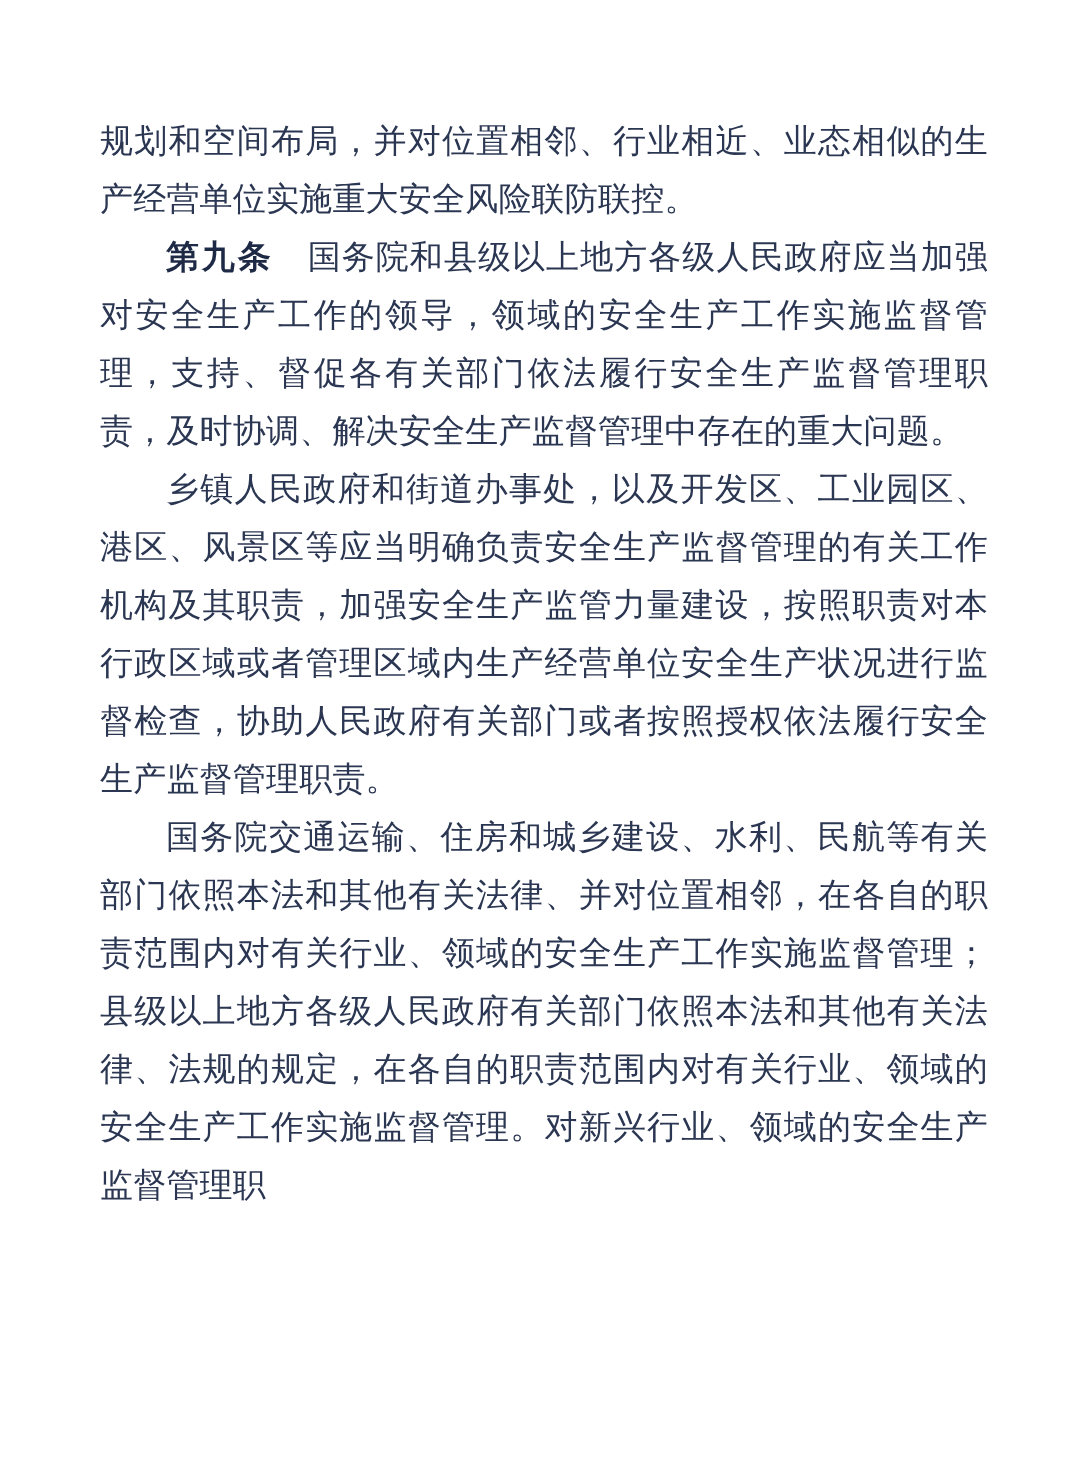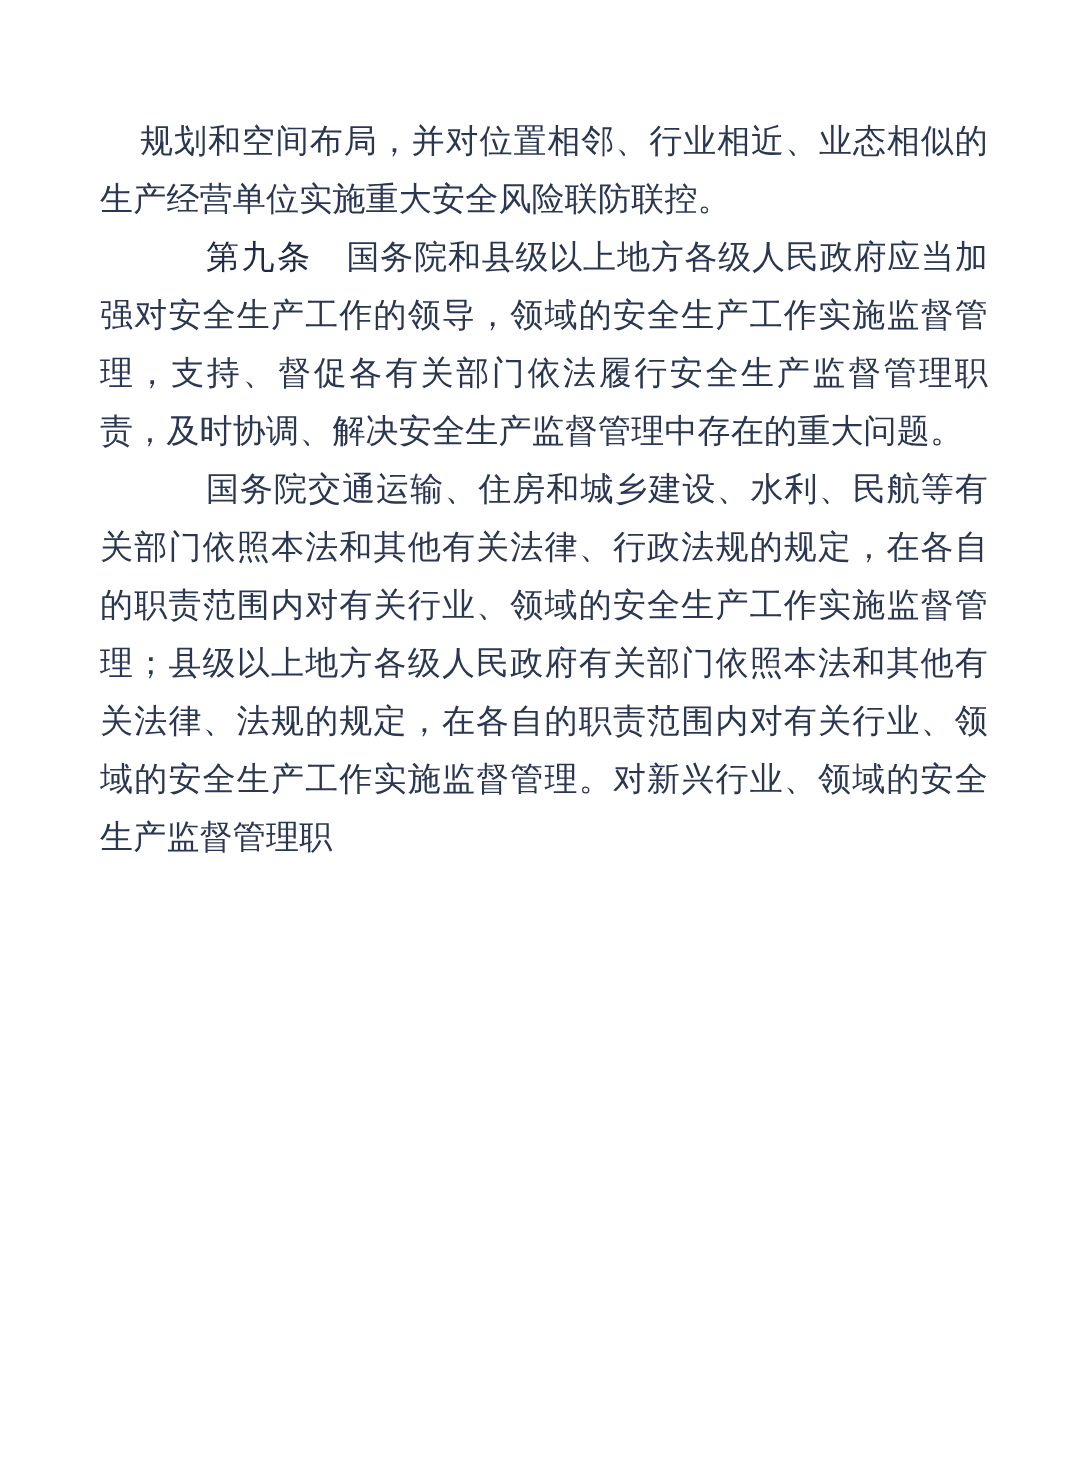--- a/index.html
+++ b/index.html
@@ -29,34 +29,34 @@
   }
   .doc p {
     margin: 0;
     padding: 0;
   }
   .doc p.indent {
     text-indent: 2em;
   }
   .article-label {
     font-family: "Liberation Sans", "DejaVu Sans", sans-serif;
-    font-weight: 400;
+    font-weight: 700;
     color: var(--label, #1d2945);
     letter-spacing: 2px;
-    margin-left: 40px;
   }
 </style>
 </head>
 <body>
 
 <div class="page">
   <div class="doc">
 
     <p><span class="article-label"></span><span></span><span>规划和空间布局，并对位置相邻、行业相近、业态相似的生产经营单位实施重大安全风险联防联控。</span></p>
 
     <p class="indent"><span class="article-label">第九条</span><span>　</span><span>国务院和县级以上地方各级人民政府应当加强对安全生产工作的领导，领域的安全生产工作实施监督管理，支持、督促各有关部门依法履行安全生产监督管理职责，及时协调、解决安全生产监督管理中存在的重大问题。</span></p>
 
+    <p class="indent"><span class="article-label"></span><span></span><span>乡镇人民政府和街道办事处，以及开发区、工业园区、港区、风景区等应当明确负责安全生产监督管理的有关工作机构及其职责，加强安全生产监管力量建设，按照职责对本行政区域或者管理区域内生产经营单位安全生产状况进行监督检查，协助人民政府有关部门或者按照授权依法履行安全生产监督管理职责。</span></p>
 
 
-    <p class="indent"><span class="article-label"></span><span></span><span>国务院交通运输、住房和城乡建设、水利、民航等有关部门依照本法和其他有关法律、行政法规的规定，在各自的职责范围内对有关行业、领域的安全生产工作实施监督管理；县级以上地方各级人民政府有关部门依照本法和其他有关法律、法规的规定，在各自的职责范围内对有关行业、领域的安全生产工作实施监督管理。对新兴行业、领域的安全生产监督管理职</span></p>
+    <p class="indent"><span class="article-label"></span><span></span><span>国务院交通运输、住房和城乡建设、水利、民航等有关部门依照本法和其他有关法律、并对位置相邻，在各自的职责范围内对有关行业、领域的安全生产工作实施监督管理；县级以上地方各级人民政府有关部门依照本法和其他有关法律、法规的规定，在各自的职责范围内对有关行业、领域的安全生产工作实施监督管理。对新兴行业、领域的安全生产监督管理职</span></p>
 
   </div>
 </div>
 
 </body></html>

